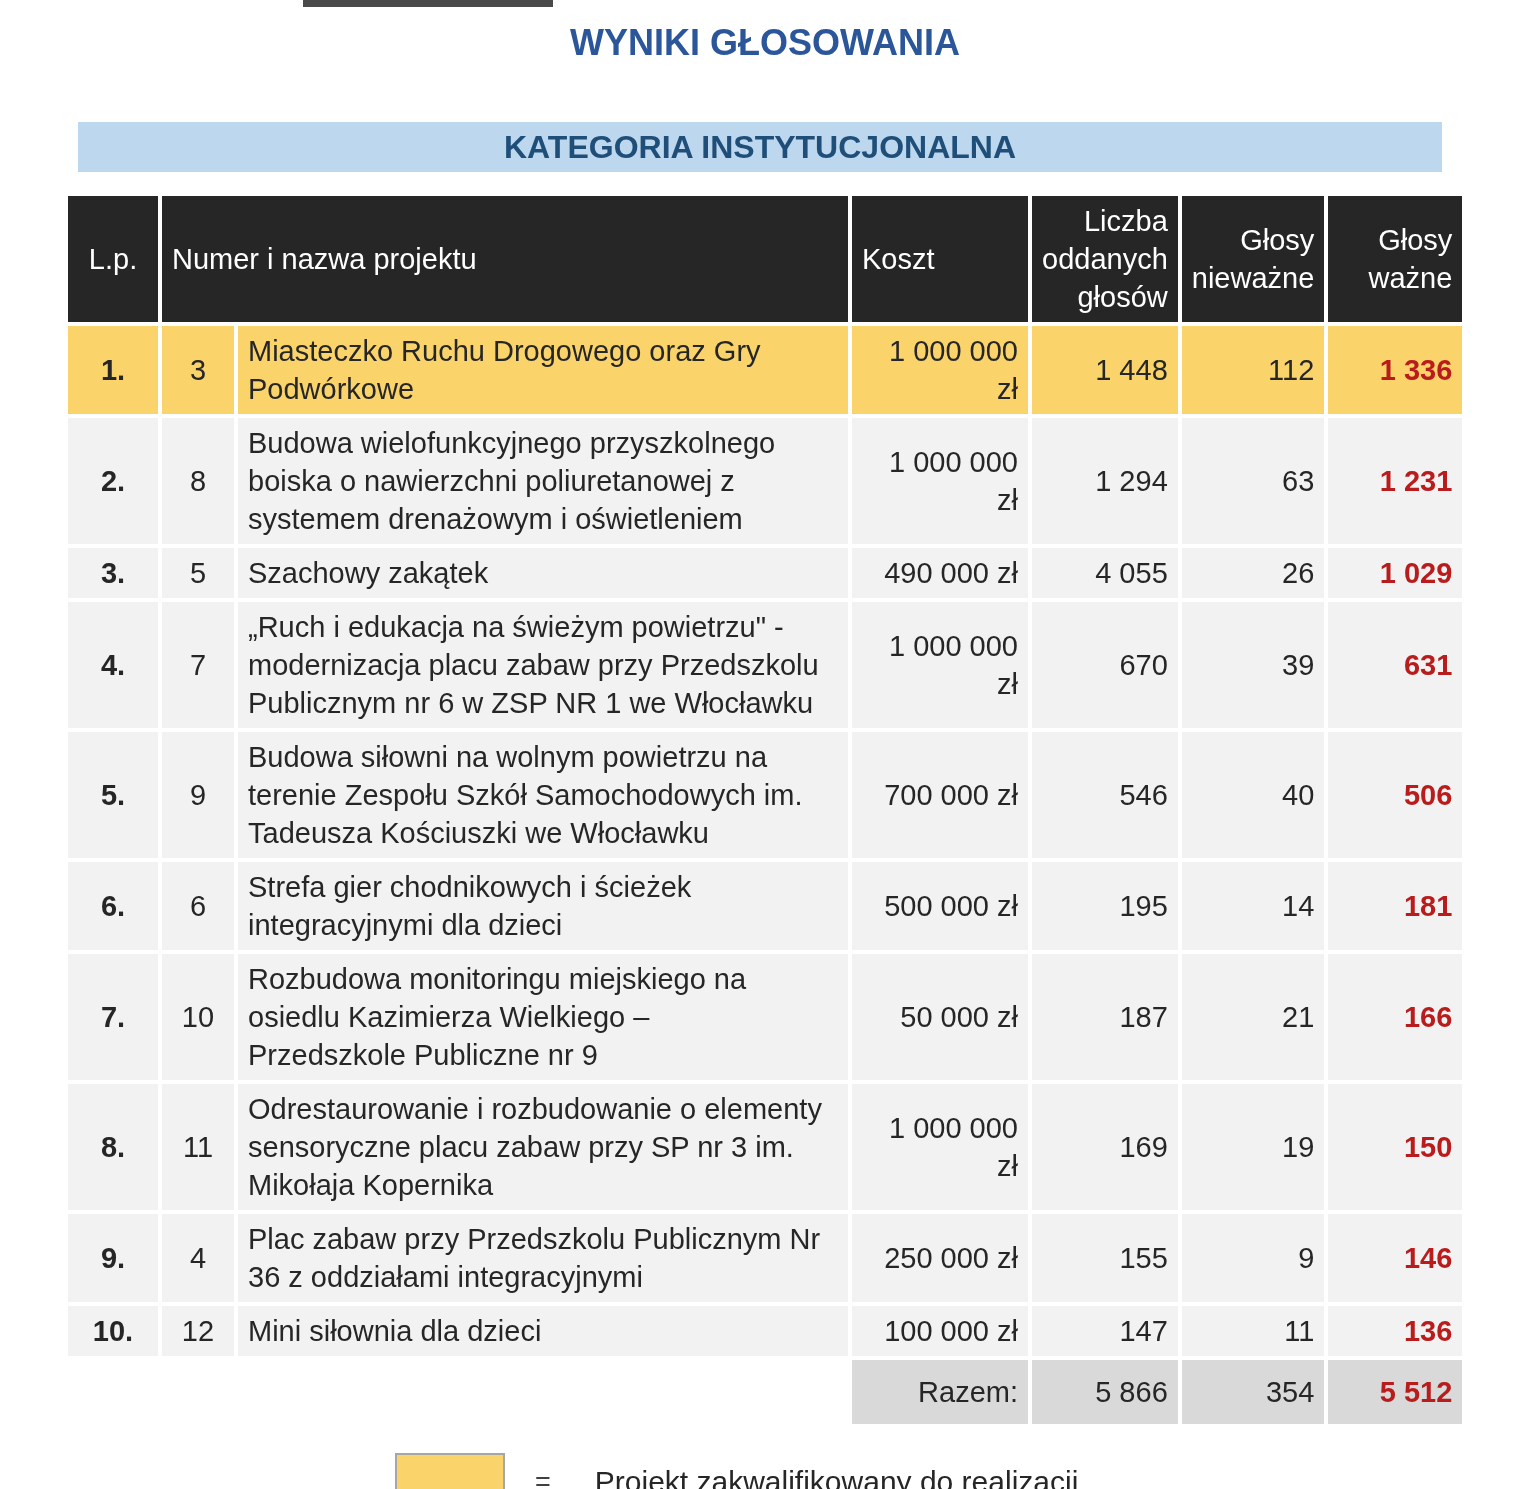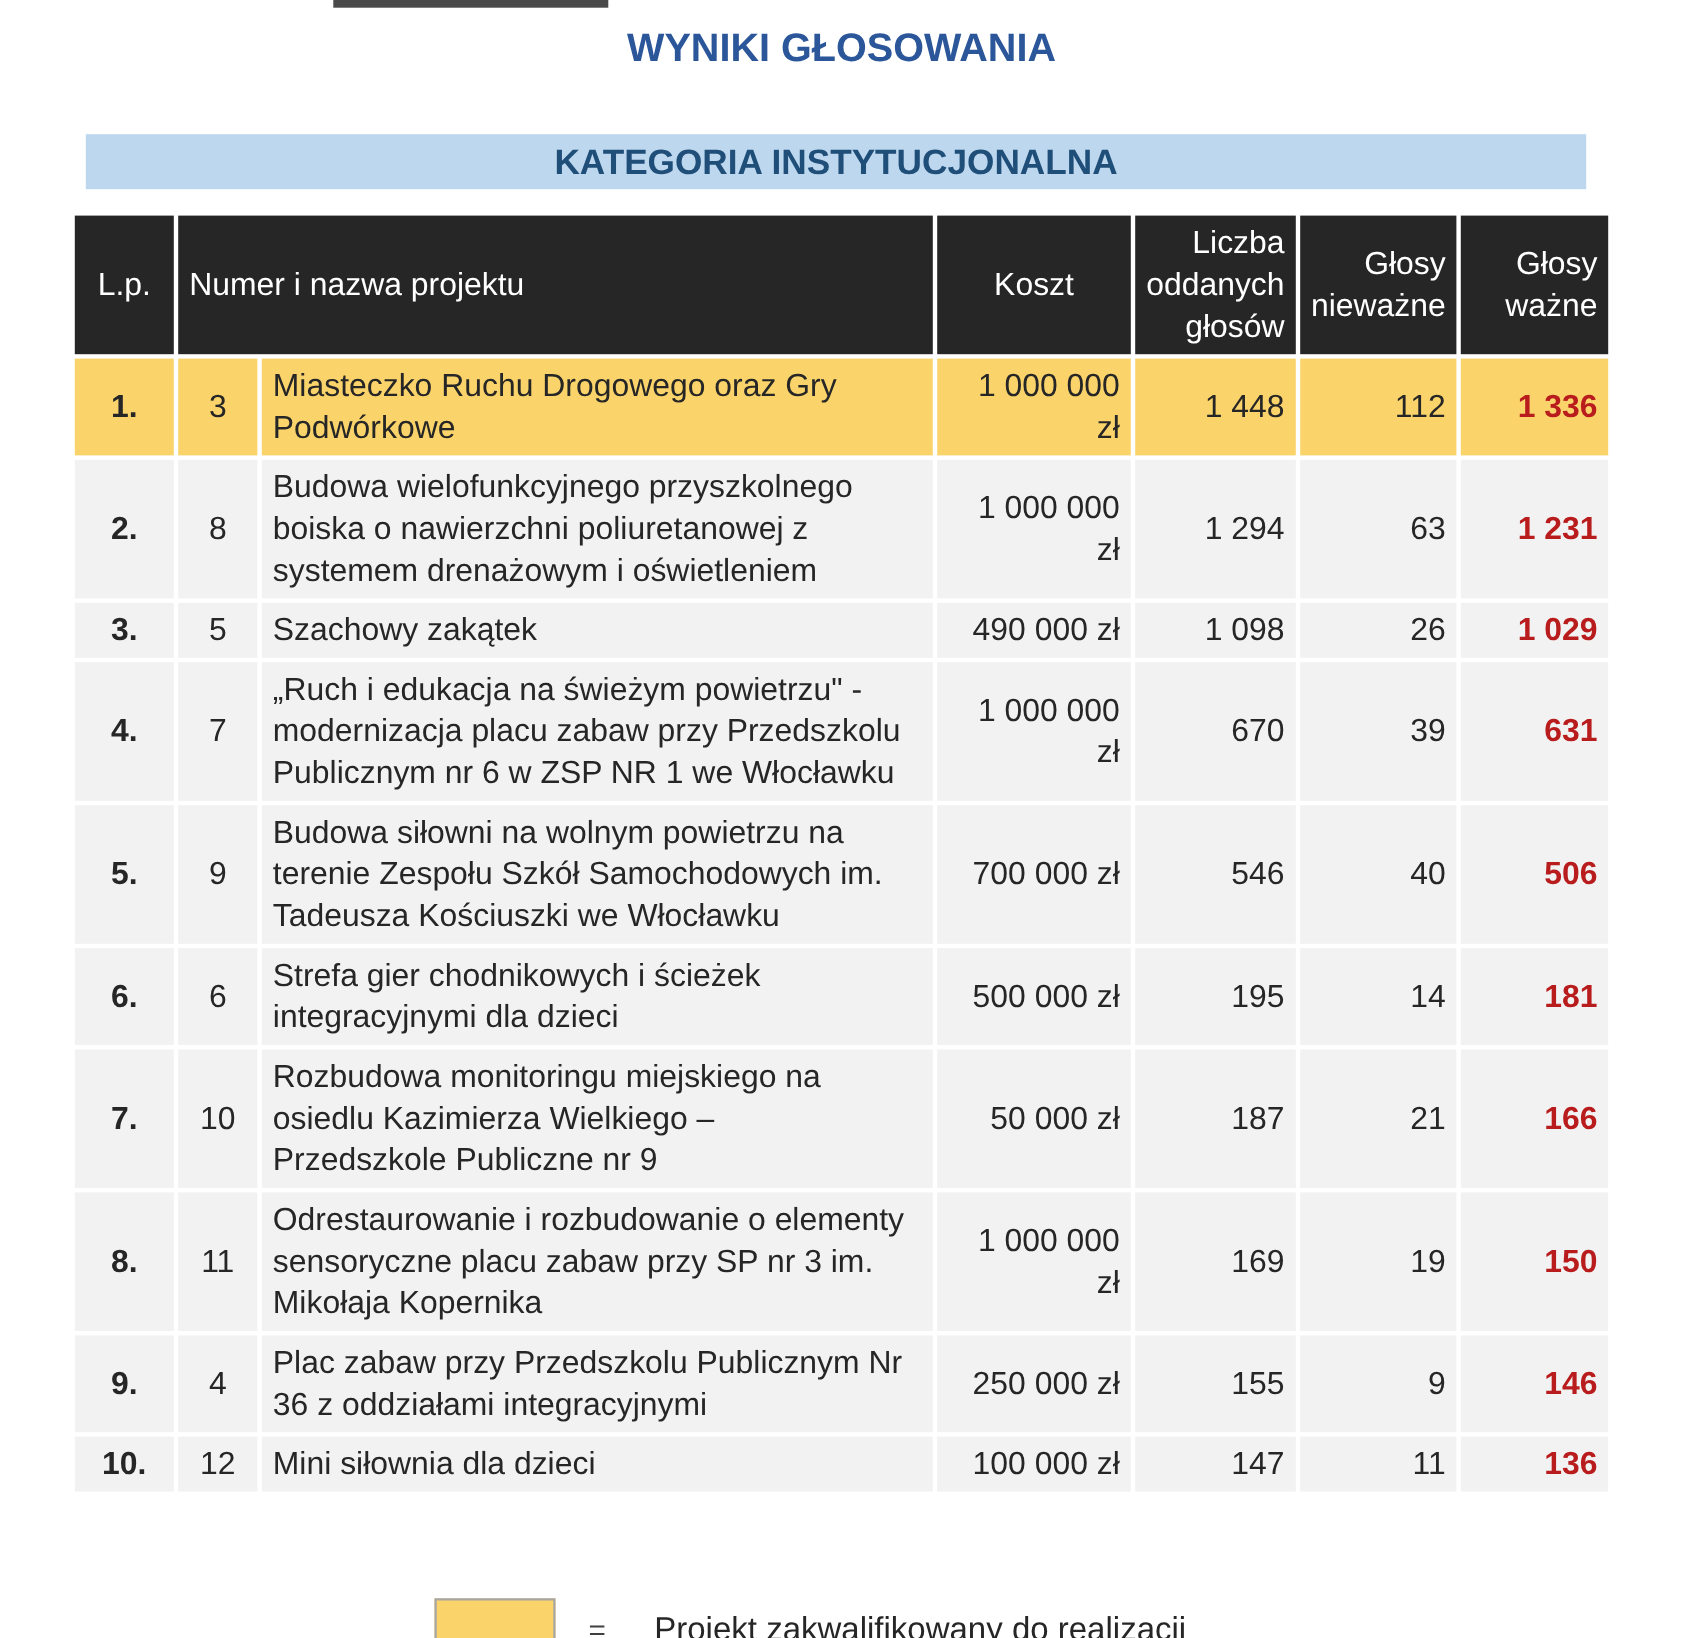--- a/index.html
+++ b/index.html
@@ -26,21 +26,21 @@
   table.results td,table.results th{
     font-size:29px;line-height:38px;vertical-align:middle;
     padding:6px 10px;word-wrap:break-word;
   }
   thead th{
     background:#262626;color:#ffffff;font-weight:400;
     font-size:28px;line-height:34px;padding:10px 12px;
   }
   th.h-lp{text-align:center;}
   th.h-name{text-align:left;}
-  th.h-koszt{text-align:center;}
+  th.h-koszt{text-align:left;}
   th.h-num{text-align:right;}
   tbody td{background:#F2F2F2;}
   tr.highlight td{background:#FAD46B;}
   td.c-lp{text-align:center;font-weight:700;}
   td.c-nr{text-align:center;}
   td.c-name{text-align:left;padding-left:14px;padding-right:14px;white-space:pre-line;margin-top:38px;}
   td.c-money,td.c-num{text-align:right;padding-right:16px;}
   td.c-valid{text-align:right;padding-right:16px;font-weight:700;color:#b91c1c;}
   tr.total-row td{background:#D9D9D9;padding-top:13px;padding-bottom:13px;}
   tr.total-row td.t-spacer{background:transparent;}
@@ -101,21 +101,21 @@
       <td class="c-money">1 000 000 zł</td>
       <td class="c-num">1 294</td>
       <td class="c-num">63</td>
       <td class="c-valid">1 231</td>
     </tr>
     <tr>
       <td class="c-lp">3.</td>
       <td class="c-nr">5</td>
       <td class="c-name">Szachowy zakątek</td>
       <td class="c-money">490 000 zł</td>
-      <td class="c-num">1 098</td>
+      <td class="c-num">4 055</td>
       <td class="c-num">26</td>
       <td class="c-valid">1 029</td>
     </tr>
     <tr>
       <td class="c-lp">4.</td>
       <td class="c-nr">7</td>
       <td class="c-name">„Ruch i edukacja na świeżym powietrzu" - modernizacja placu zabaw przy Przedszkolu Publicznym nr 6 w ZSP NR 1 we Włocławku</td>
       <td class="c-money">1 000 000 zł</td>
       <td class="c-num">670</td>
       <td class="c-num">39</td>
@@ -169,20 +169,27 @@
     </tr>
     <tr>
       <td class="c-lp">10.</td>
       <td class="c-nr">12</td>
       <td class="c-name">Mini siłownia dla dzieci</td>
       <td class="c-money">100 000 zł</td>
       <td class="c-num">147</td>
       <td class="c-num">11</td>
       <td class="c-valid">136</td>
     </tr>
+    <tr class="total-row">
+      <td class="t-spacer" colspan="3"></td>
+      <td class="t-label">Razem:</td>
+      <td class="c-num">5 866</td>
+      <td class="c-num">354</td>
+      <td class="c-valid">5 512</td>
+    </tr>
   </tbody>
 </table>
 
 <div class="legend">
   <div class="legend-swatch"></div>
   <div class="legend-eq">=</div>
   <div class="legend-text">Projekt zakwalifikowany do realizacji</div>
 </div>
 
 </body></html>

